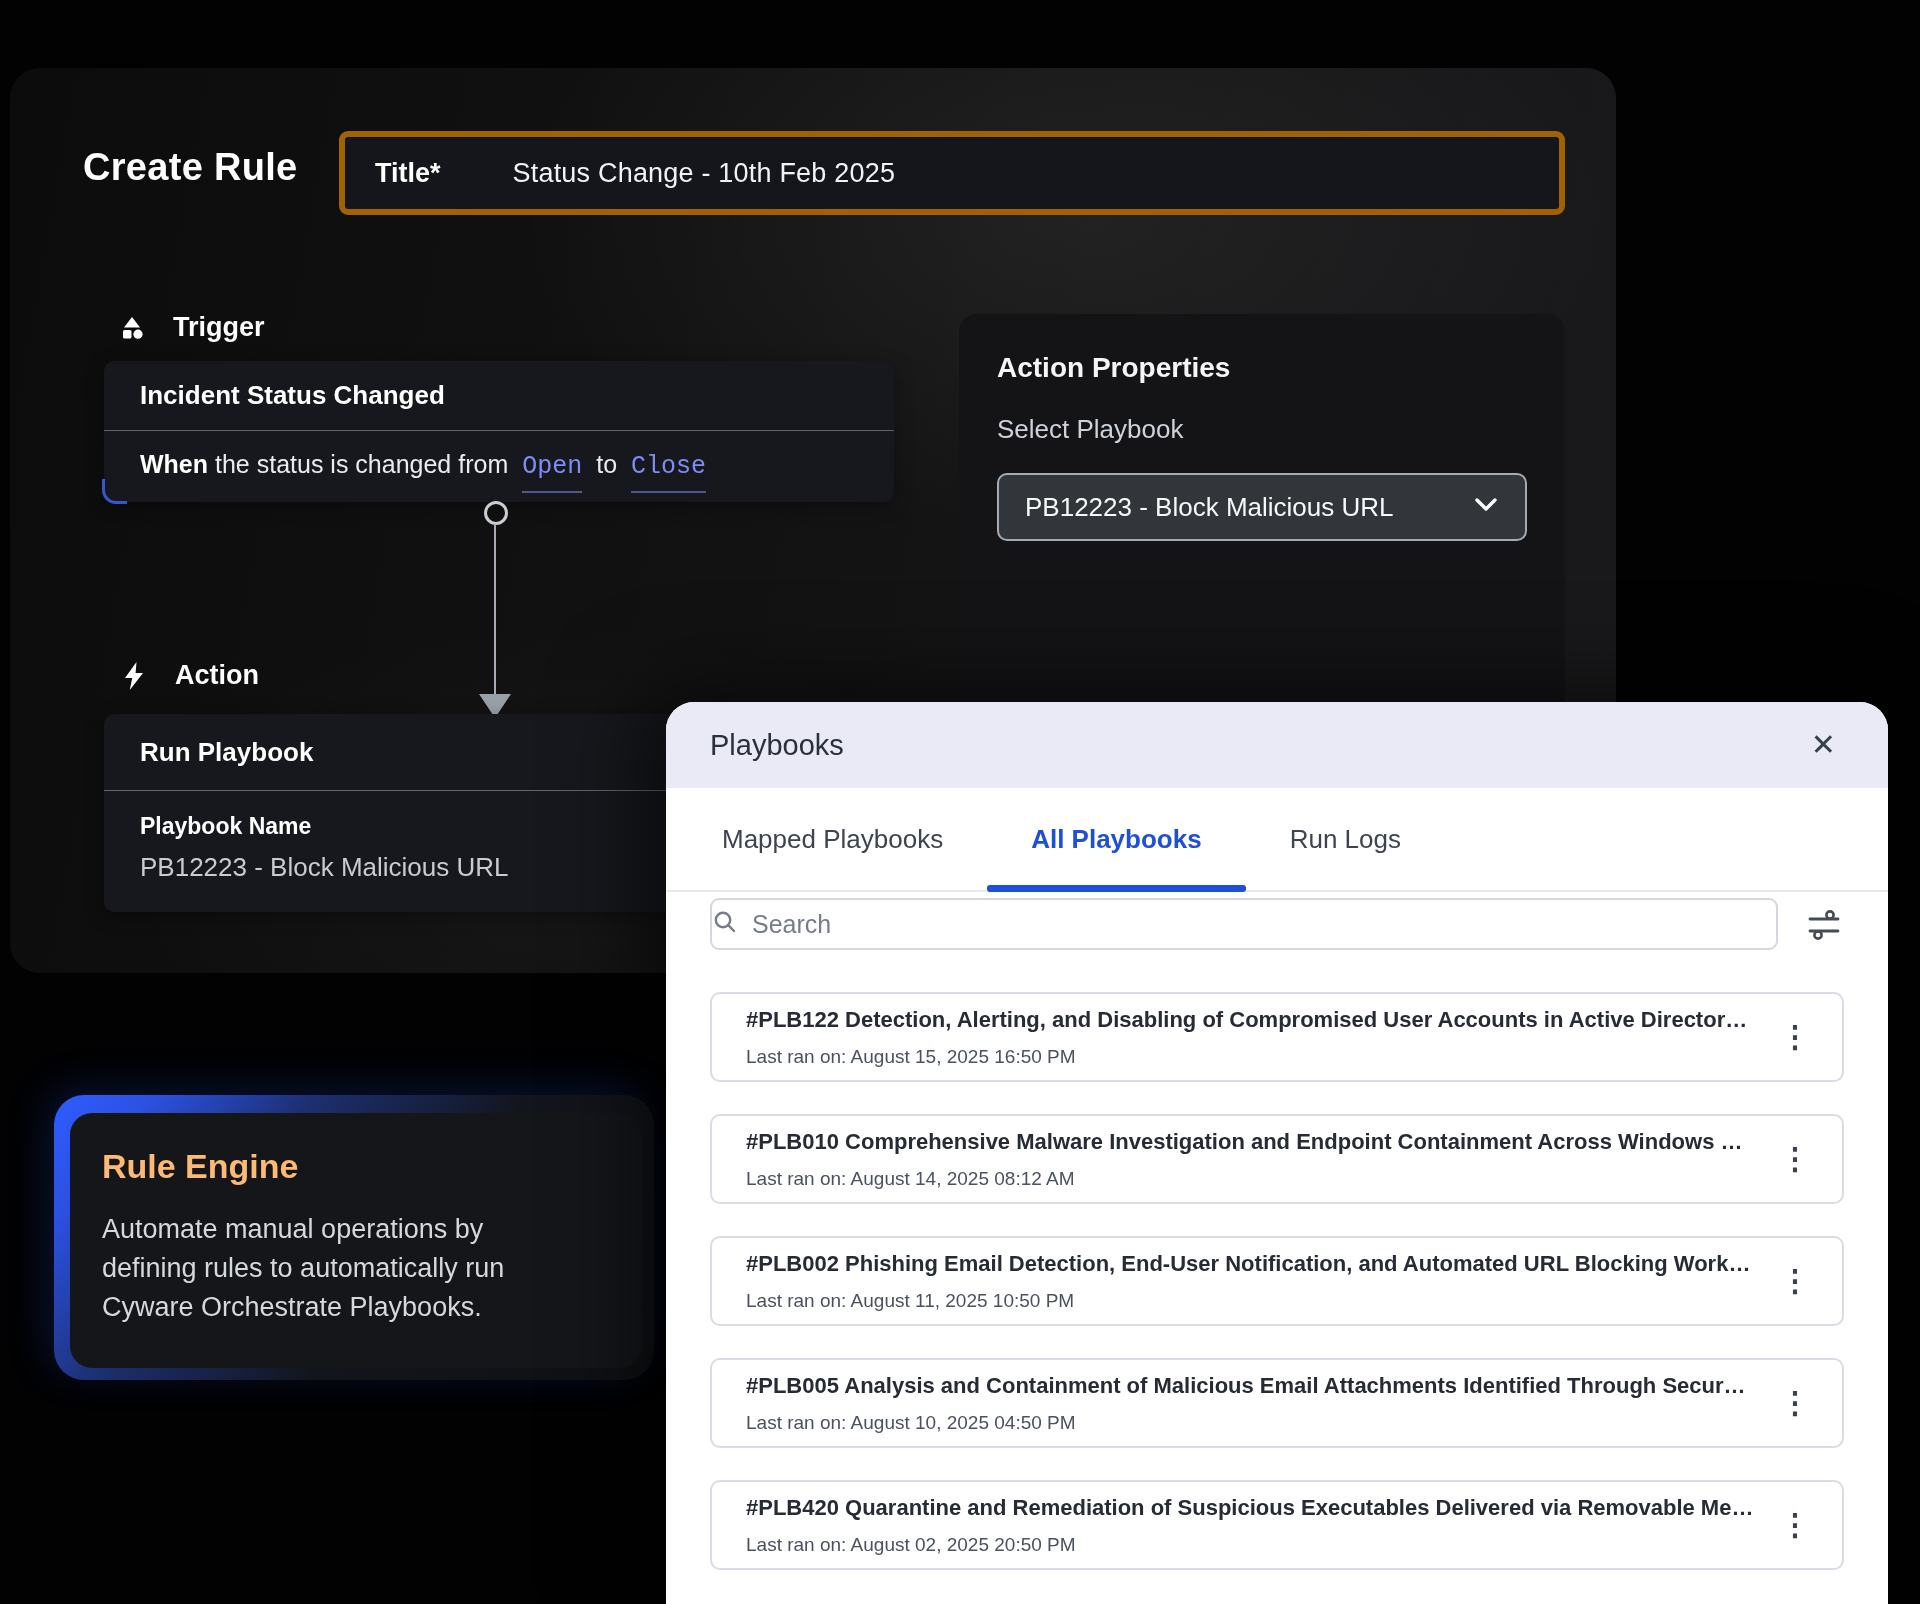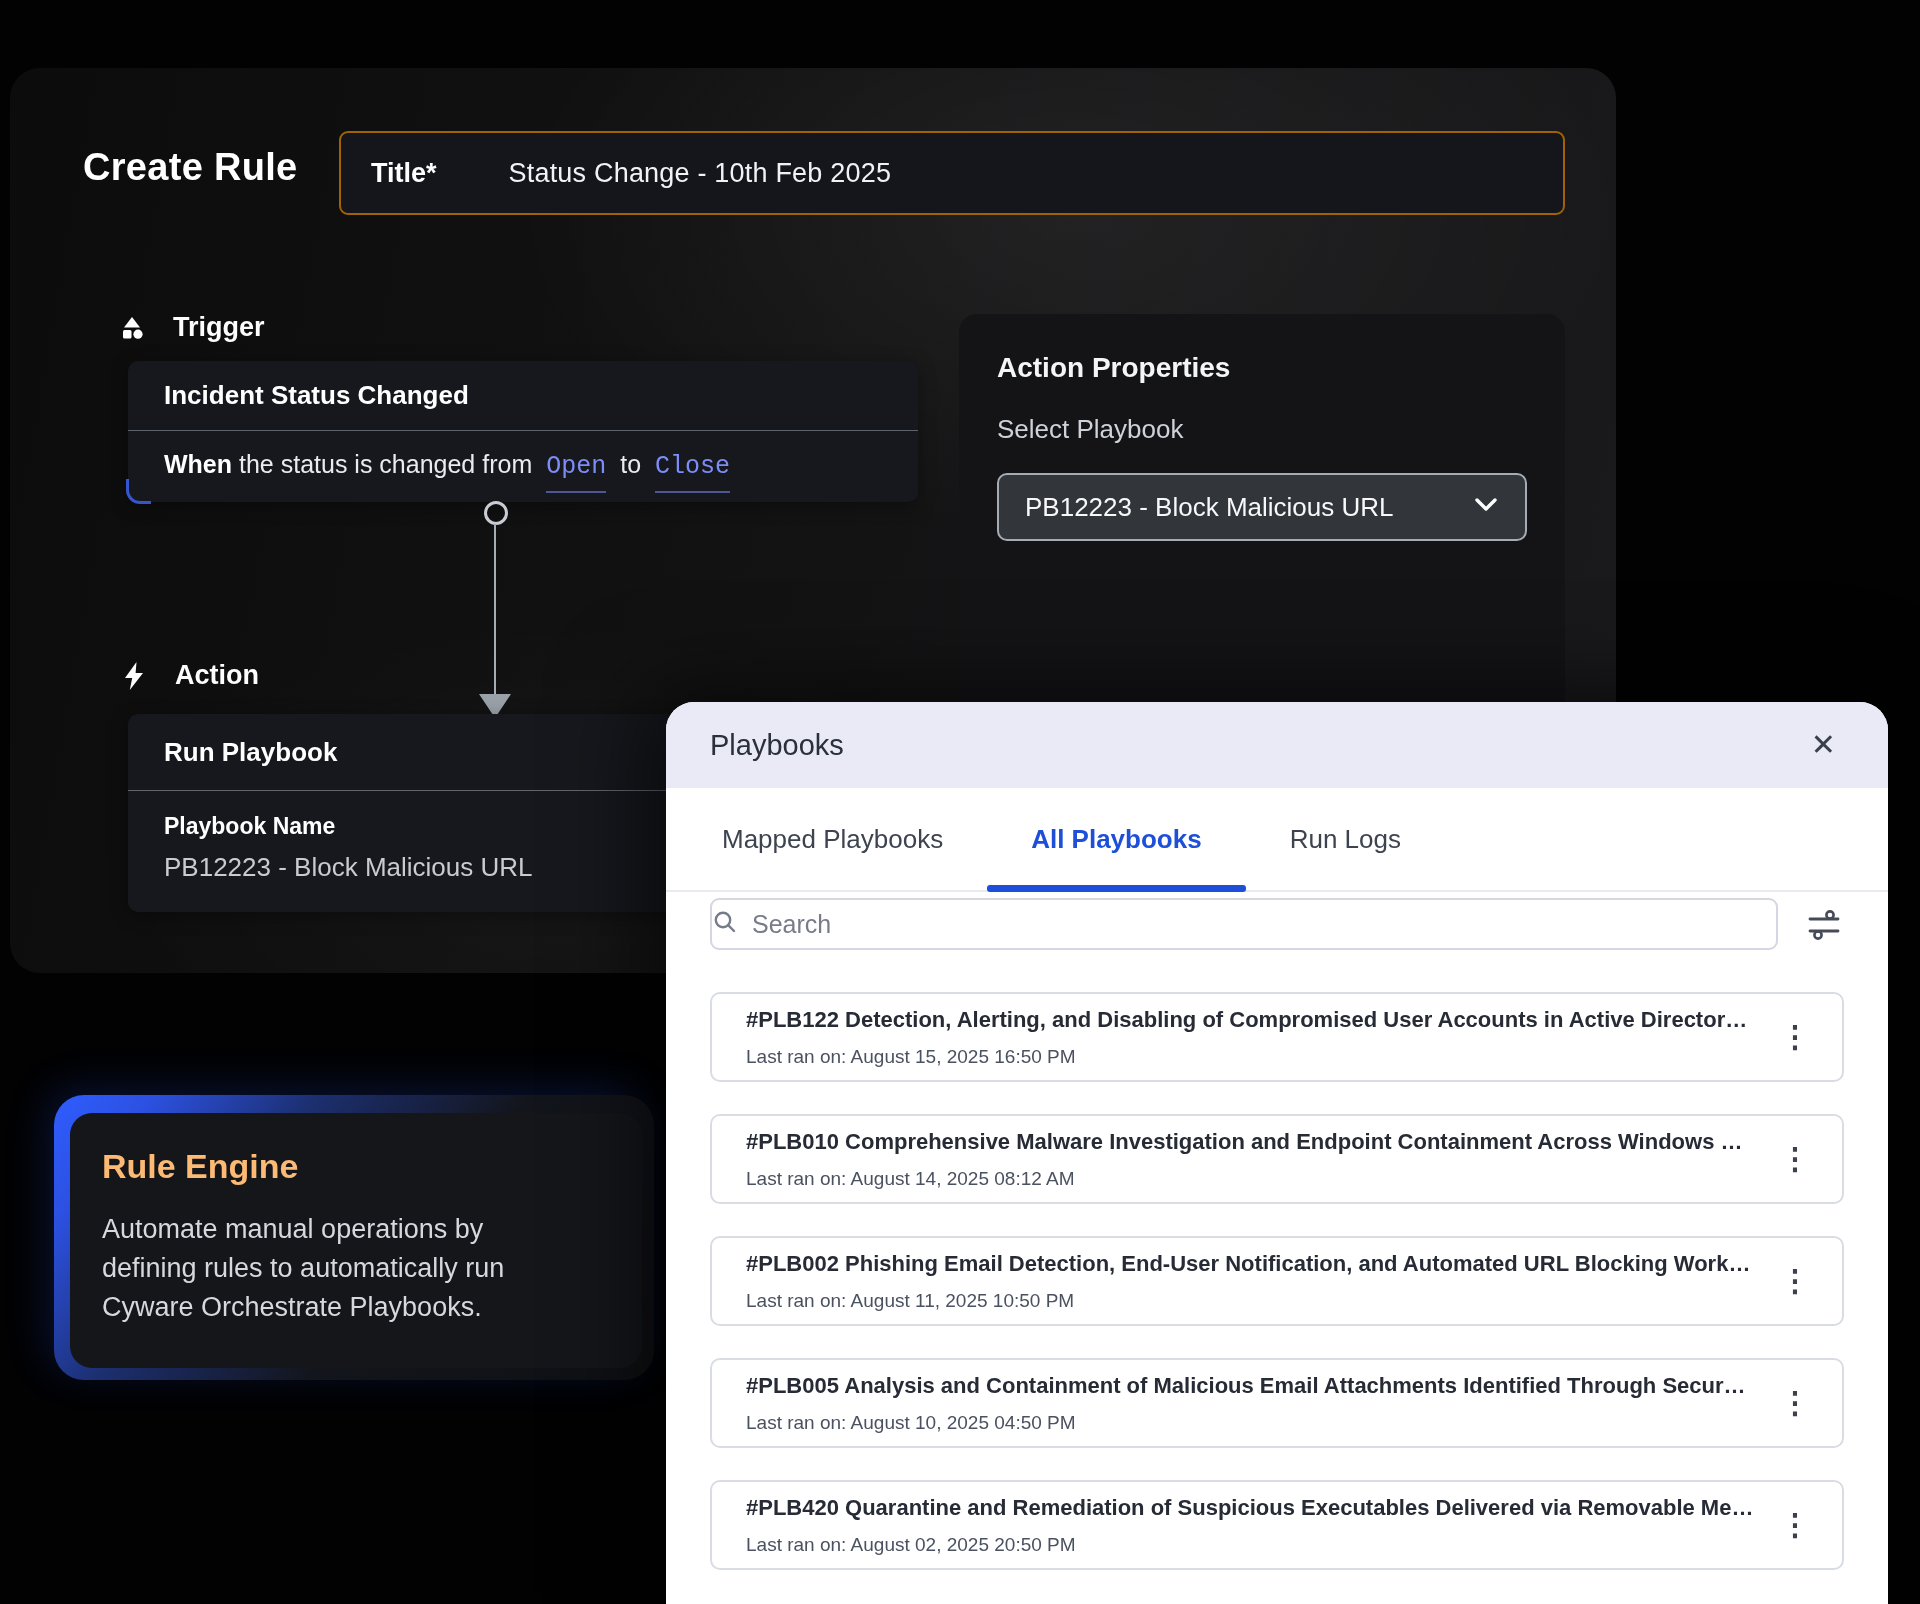--- a/index.html
+++ b/index.html
@@ -17,36 +17,35 @@
       radial-gradient(900px 520px at 66% 16%, rgba(255,255,255,0.06), transparent 62%),
       radial-gradient(760px 420px at 34% 88%, rgba(255,255,255,0.025), transparent 60%),
       linear-gradient(100deg,#0c0c0d 0%,#131314 52%,#1a1a1c 100%);
   }
   .page-title{
     position:absolute;left:83px;top:146px;
     font-size:38px;font-weight:700;color:#ffffff;letter-spacing:.3px;
   }
   .title-field{
     position:absolute;left:339px;top:131px;width:1226px;height:84px;
-    box-sizing:border-box;border:2px solid #a16207;border-radius:9px;
+    box-sizing:border-box;border:6px solid #a16207;border-radius:9px;
     background:#14161b;display:flex;align-items:center;
   }
   .title-field .tf-label{margin-left:30px;font-size:27px;font-weight:700;color:#ffffff;}
   .title-field .tf-value{margin-left:72px;font-size:27px;color:#f1f2f4;letter-spacing:.2px;}
 
   .section-row{position:absolute;display:flex;align-items:center;gap:26px;}
   .section-row .sec-label{font-size:27px;font-weight:600;color:#fdfdfe;}
   .trigger-row{left:117px;top:312px;}
   .action-row{left:119px;top:660px;}
   .sec-icon{display:flex;align-items:center;justify-content:center;width:30px;height:30px;}
 
   .dark-card{
     position:absolute;background:#16181d;border-radius:10px;
     box-shadow:0 4px 18px rgba(0,0,0,.35);
-    margin-left:24px;
   }
   .incident-card{left:104px;top:361px;width:790px;height:141px;}
   .incident-card::after{ 
     content:"";position:absolute;left:-2px;bottom:-2px;width:22px;height:22px;
     border-left:3px solid #3c63f0;border-bottom:3px solid #3c63f0;
     border-bottom-left-radius:14px;opacity:.85;
   }
   .dark-card .card-header{
     height:69px;display:flex;align-items:center;padding:0 36px;
     font-size:26px;font-weight:700;color:#ffffff;

